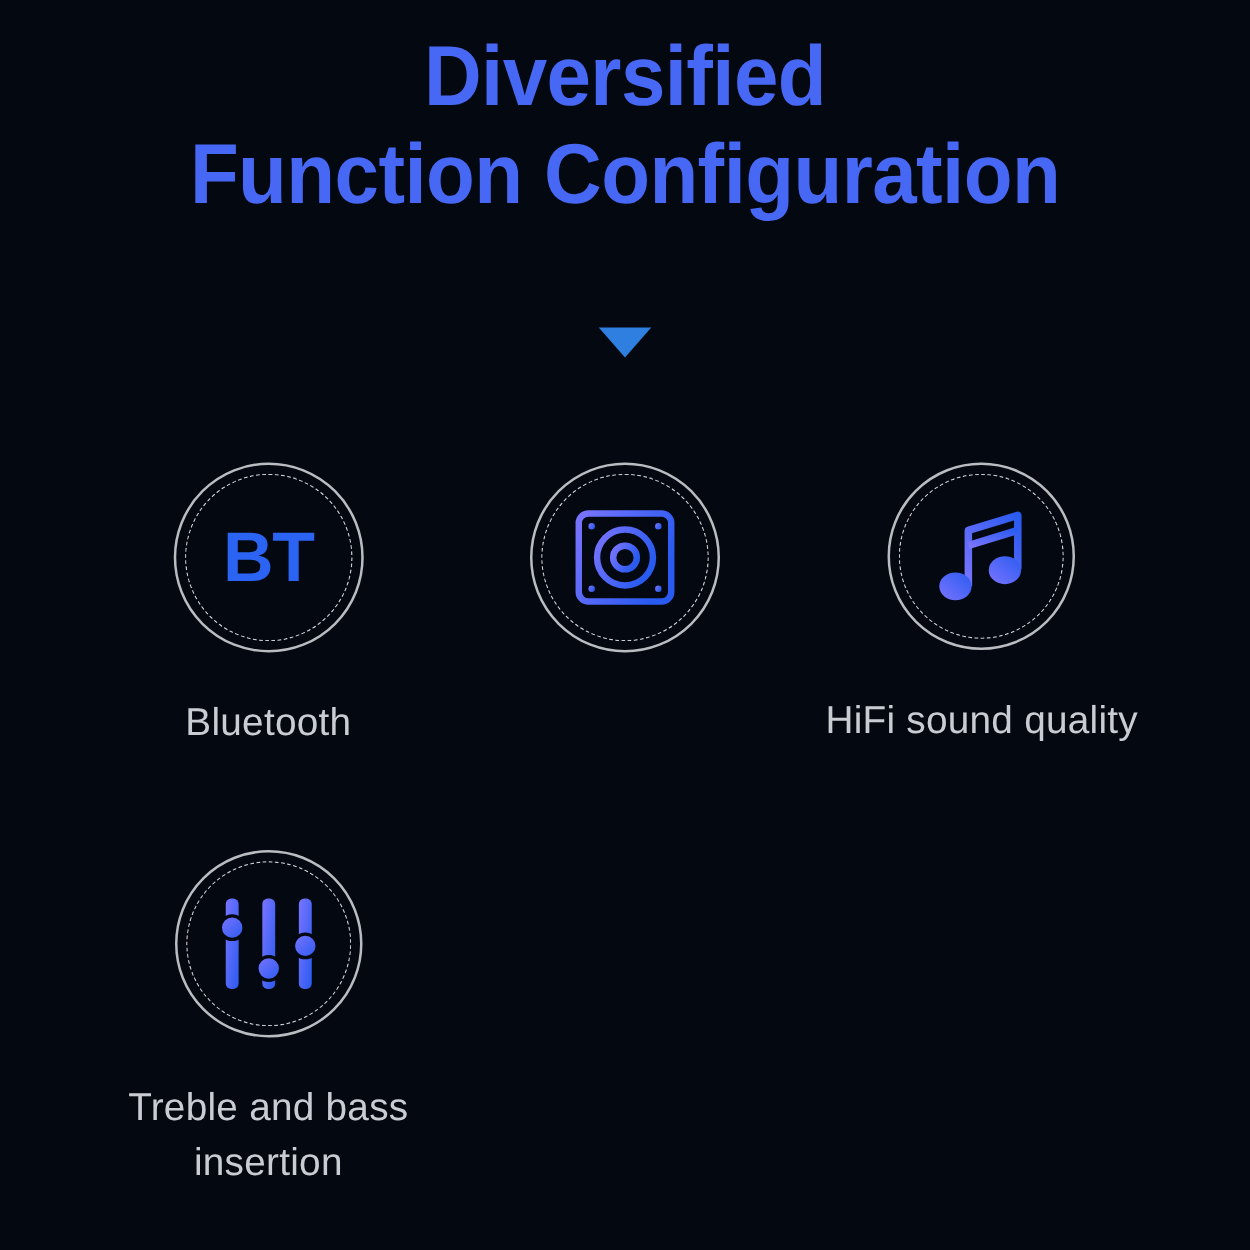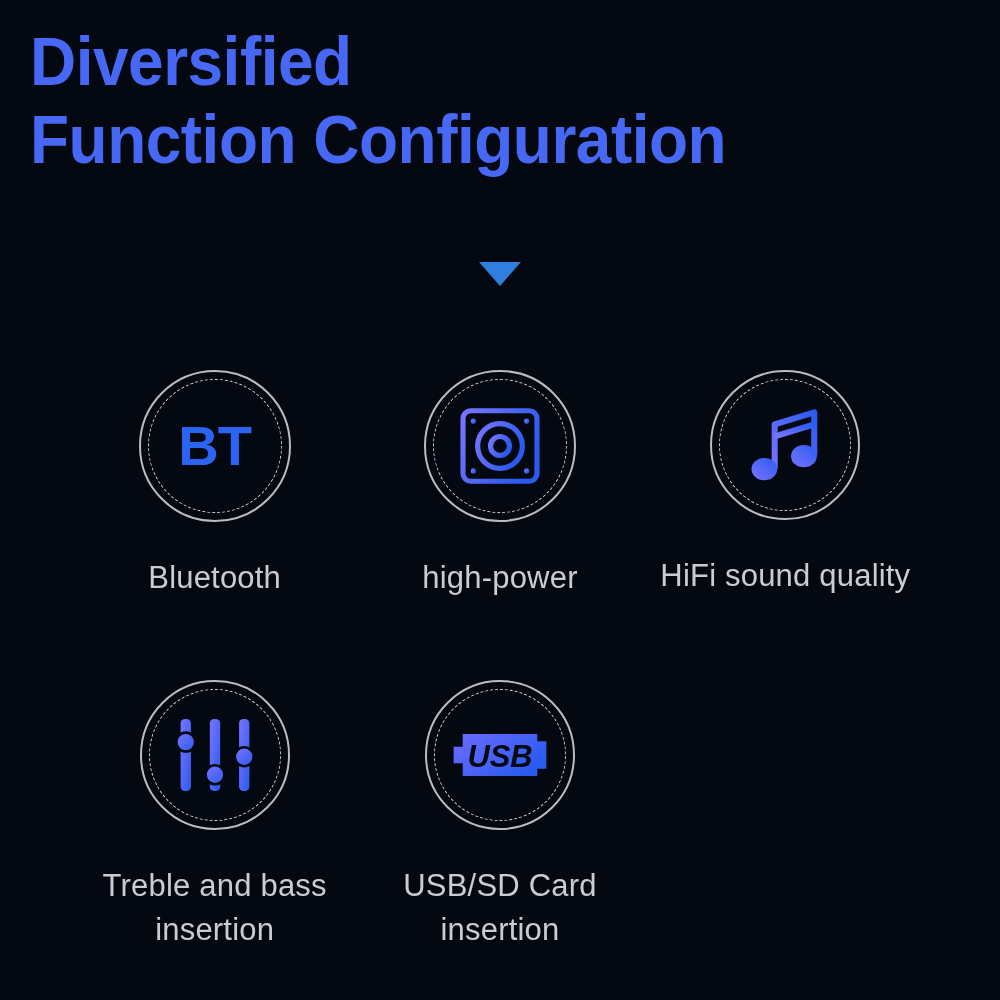--- a/index.html
+++ b/index.html
@@ -14,21 +14,21 @@
   body {
     font-family:"Liberation Sans", sans-serif;
     position:relative;
   }
 
   
   .title-block {
     position:absolute;
     left:0; top:22px;
     width:1000px;
-    text-align:left;
+    text-align:center;
   }
   .title-line {
     display:block;
     color:#4668F5;
     font-family:"Liberation Sans", sans-serif;
     font-weight:bold;
     font-size:68px;
     line-height:78px;
     letter-spacing:-0.5px;
     transform:scaleX(0.94);
@@ -158,21 +158,20 @@
           <rect x="7" y="9" width="86" height="82" rx="9" ry="9" fill="none" stroke="url(#gSpk)" stroke-width="6"></rect>
           <circle cx="50" cy="50" r="26" fill="none" stroke="url(#gSpk)" stroke-width="6"></circle>
           <circle cx="50" cy="50" r="11" fill="none" stroke="url(#gSpk)" stroke-width="6"></circle>
           <circle cx="19" cy="21" r="3" fill="url(#gSpk)"></circle>
           <circle cx="81" cy="21" r="3" fill="url(#gSpk)"></circle>
           <circle cx="19" cy="79" r="3" fill="url(#gSpk)"></circle>
           <circle cx="81" cy="79" r="3" fill="url(#gSpk)"></circle>
         </svg>
       </div>
     </div>
-    <div class="caption">high-power</div>
   </div>
 
   <div class="cell row2">
     <div class="badge">
       <div class="badge-inner">
         <svg class="icon" viewBox="0 0 100 100">
           <defs>
             <linearGradient id="gNote" x1="0" y1="1" x2="1" y2="0">
               <stop offset="0%" stop-color="#7A74FF"></stop>
               <stop offset="100%" stop-color="#2A5BF0"></stop>
@@ -203,31 +202,14 @@
           <rect x="78" y="8" width="12" height="84" rx="5" fill="url(#gEq)"></rect>
           <circle cx="16" cy="35" r="11" fill="url(#gEq)" stroke="#040810" stroke-width="3"></circle>
           <circle cx="50" cy="73" r="11" fill="url(#gEq)" stroke="#040810" stroke-width="3"></circle>
           <circle cx="84" cy="52" r="11" fill="url(#gEq)" stroke="#040810" stroke-width="3"></circle>
         </svg>
       </div>
     </div>
     <div class="caption">Treble and bass insertion</div>
   </div>
 
-  <div class="cell row2">
-    <div class="badge">
-      <div class="badge-inner">
-        <svg class="icon" viewBox="0 0 110 70" style="width:100px;height:64px">
-          <defs>
-            <linearGradient id="gUsb" x1="0" y1="0" x2="1" y2="0.6">
-              <stop offset="0%" stop-color="#6E6BFF"></stop>
-              <stop offset="100%" stop-color="#2A5BF0"></stop>
-            </linearGradient>
-          </defs>
-          <path d="M4 26 L14 26 L14 12 L96 12 L96 20 L106 20 L106 50 L96 50 L96 58 L14 58 L14 44 L4 44 Z" fill="url(#gUsb)"></path>
-          <text x="55" y="48" text-anchor="middle" font-family="'Liberation Sans', sans-serif" font-size="34" font-weight="bold" font-style="italic" fill="#040810">USB</text>
-        </svg>
-      </div>
-    </div>
-    <div class="caption">USB/SD Card insertion</div>
-  </div>
 
 </div>
 
 </body></html>

